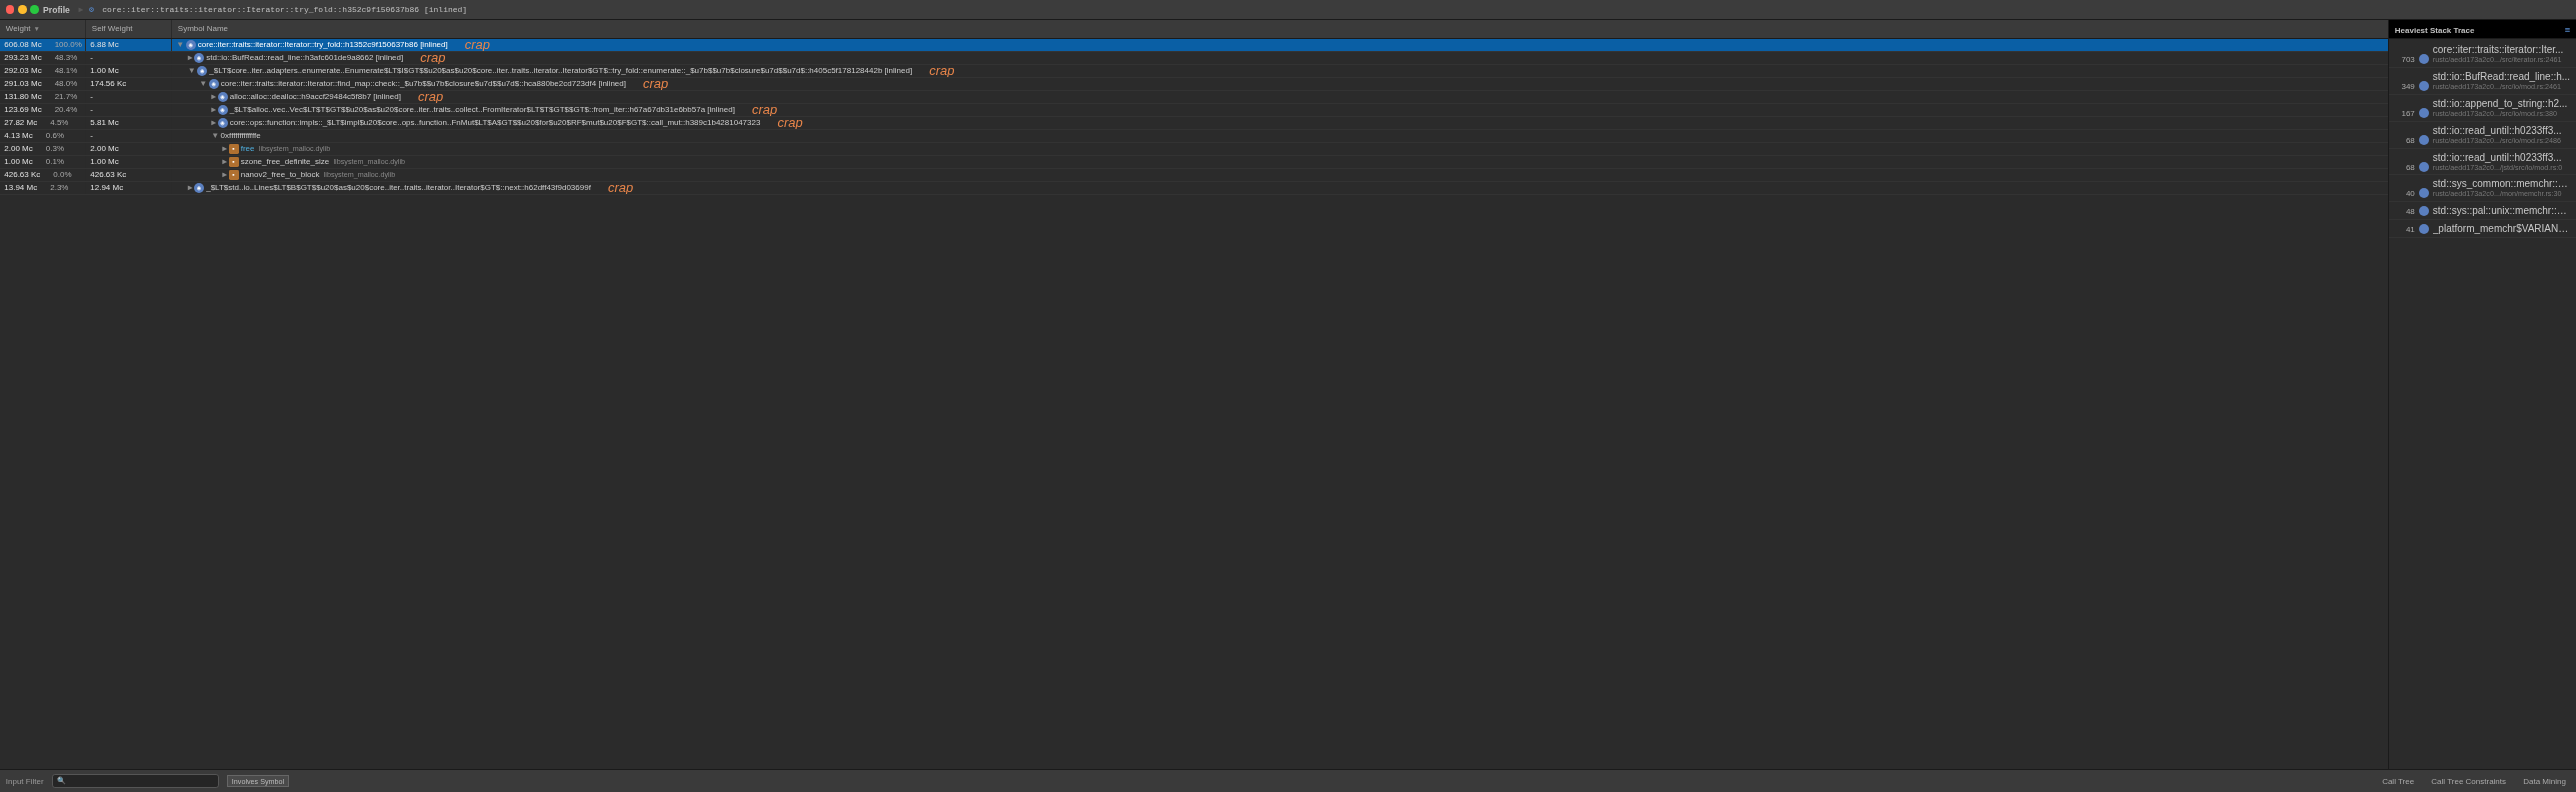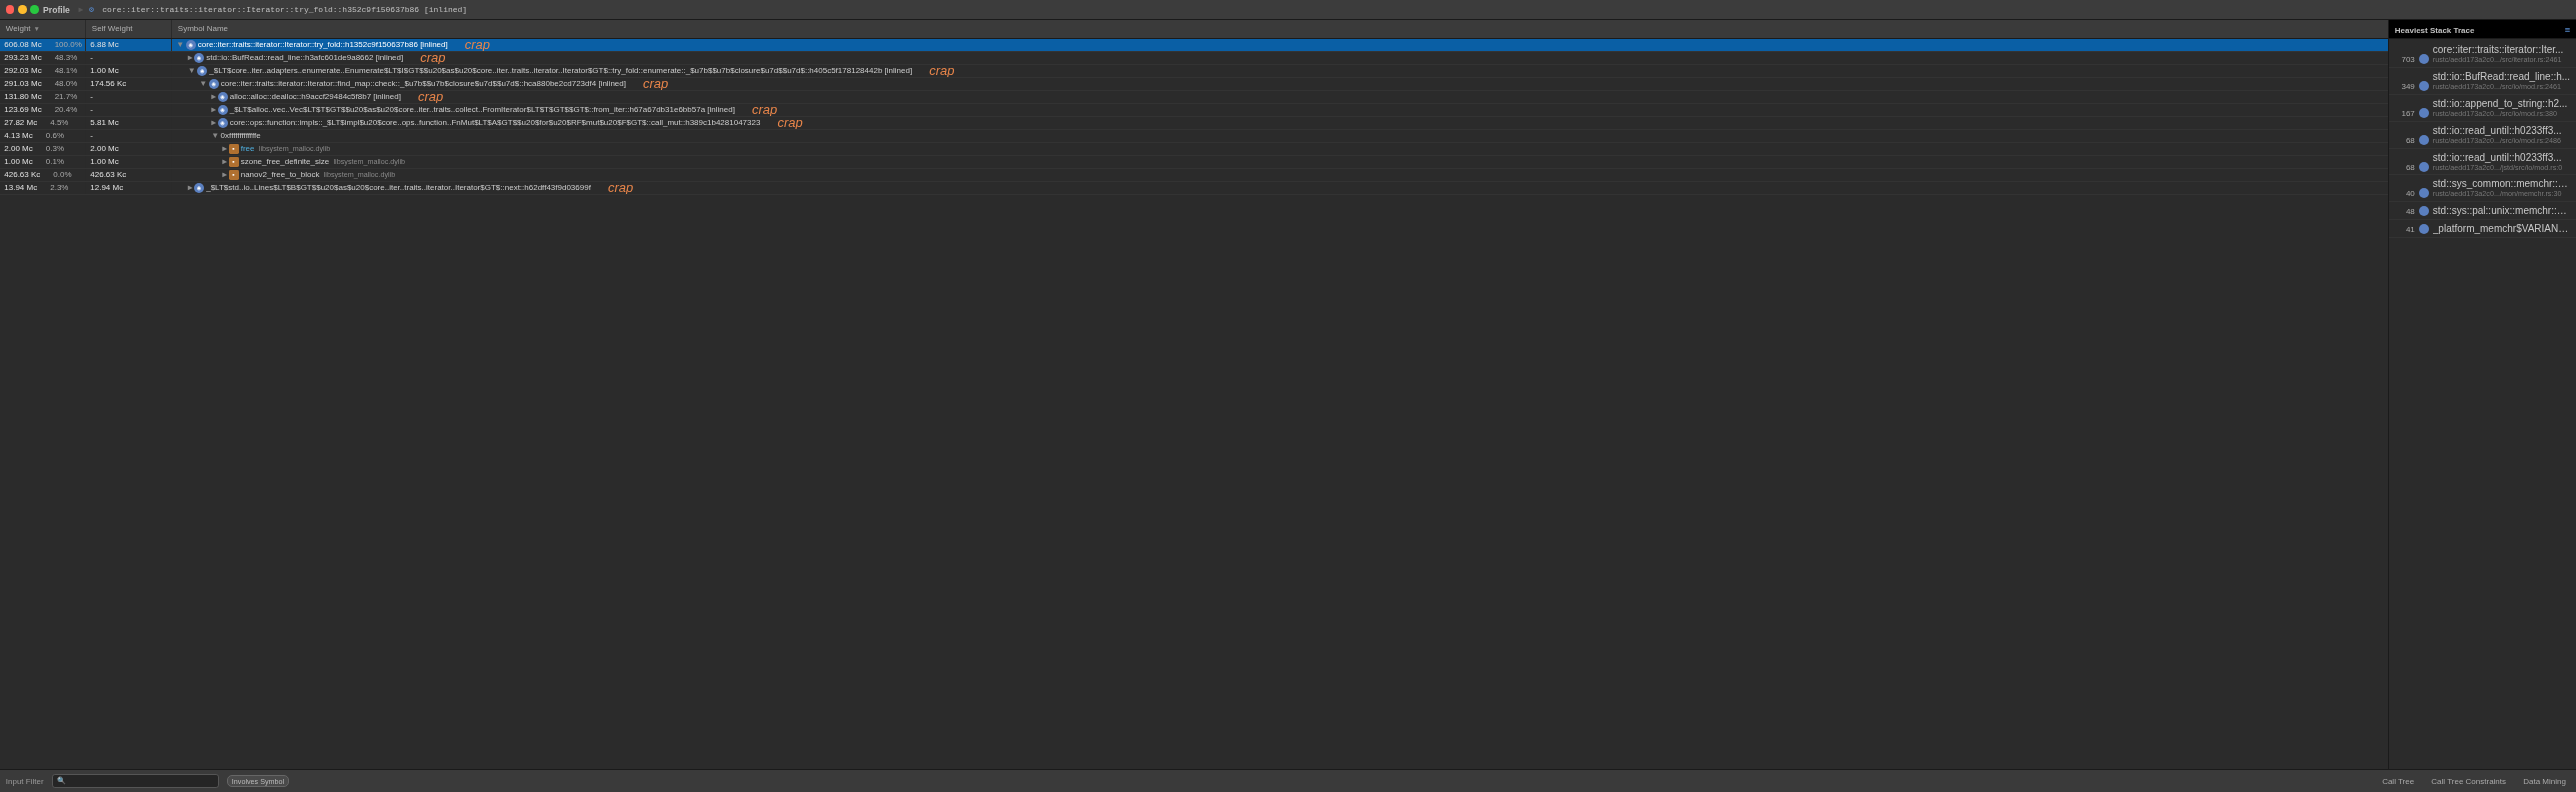--- a/index.html
+++ b/index.html
@@ -258,21 +258,21 @@
       background: transparent;
       border: none;
       outline: none;
       color: #ccc;
       font-size: 8px;
       width: 144px;
     }
     .involves-tag {
       background: #4a4a4a;
       border: 0.7px solid #666;
-      border-radius: 5px;
+      border-radius: 0;
       padding: 0.7px 3.6px;
       font-size: 7.2px;
       color: #bbb;
       cursor: pointer;
     }
     .bottom-tab {
       font-size: 8px;
       color: #aaa;
       cursor: pointer;
       padding: 1.4px 4.3px;

